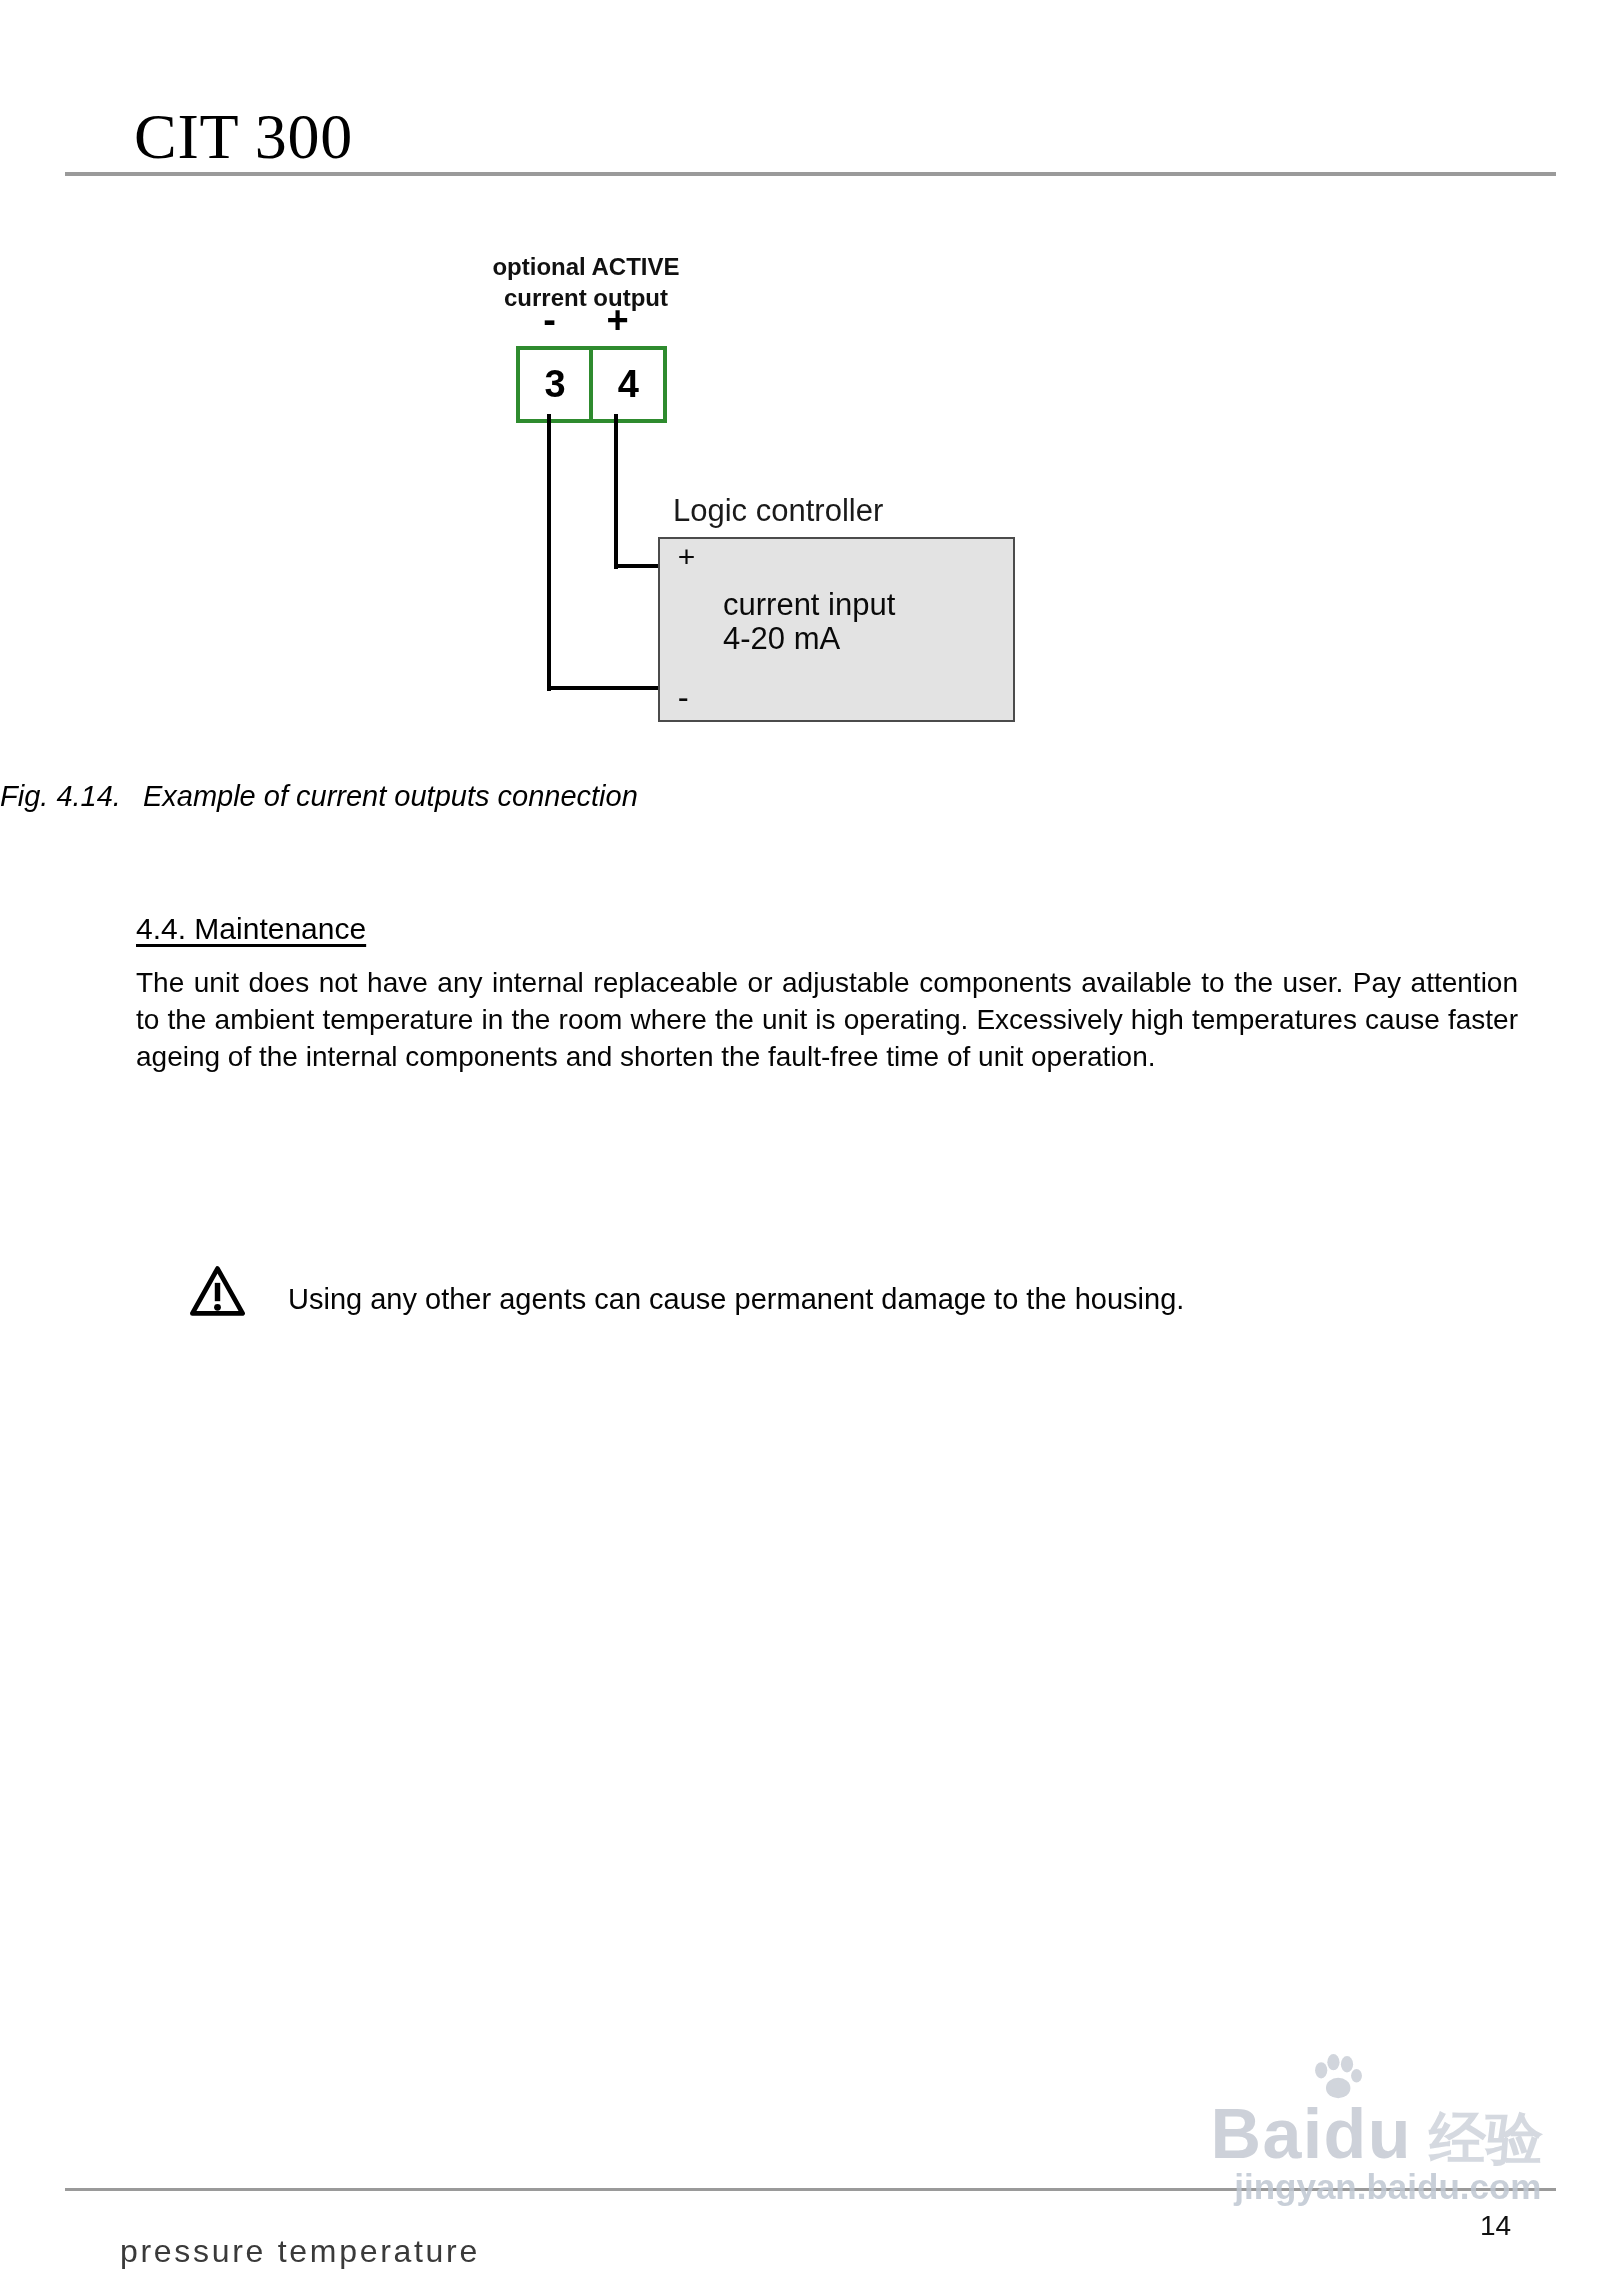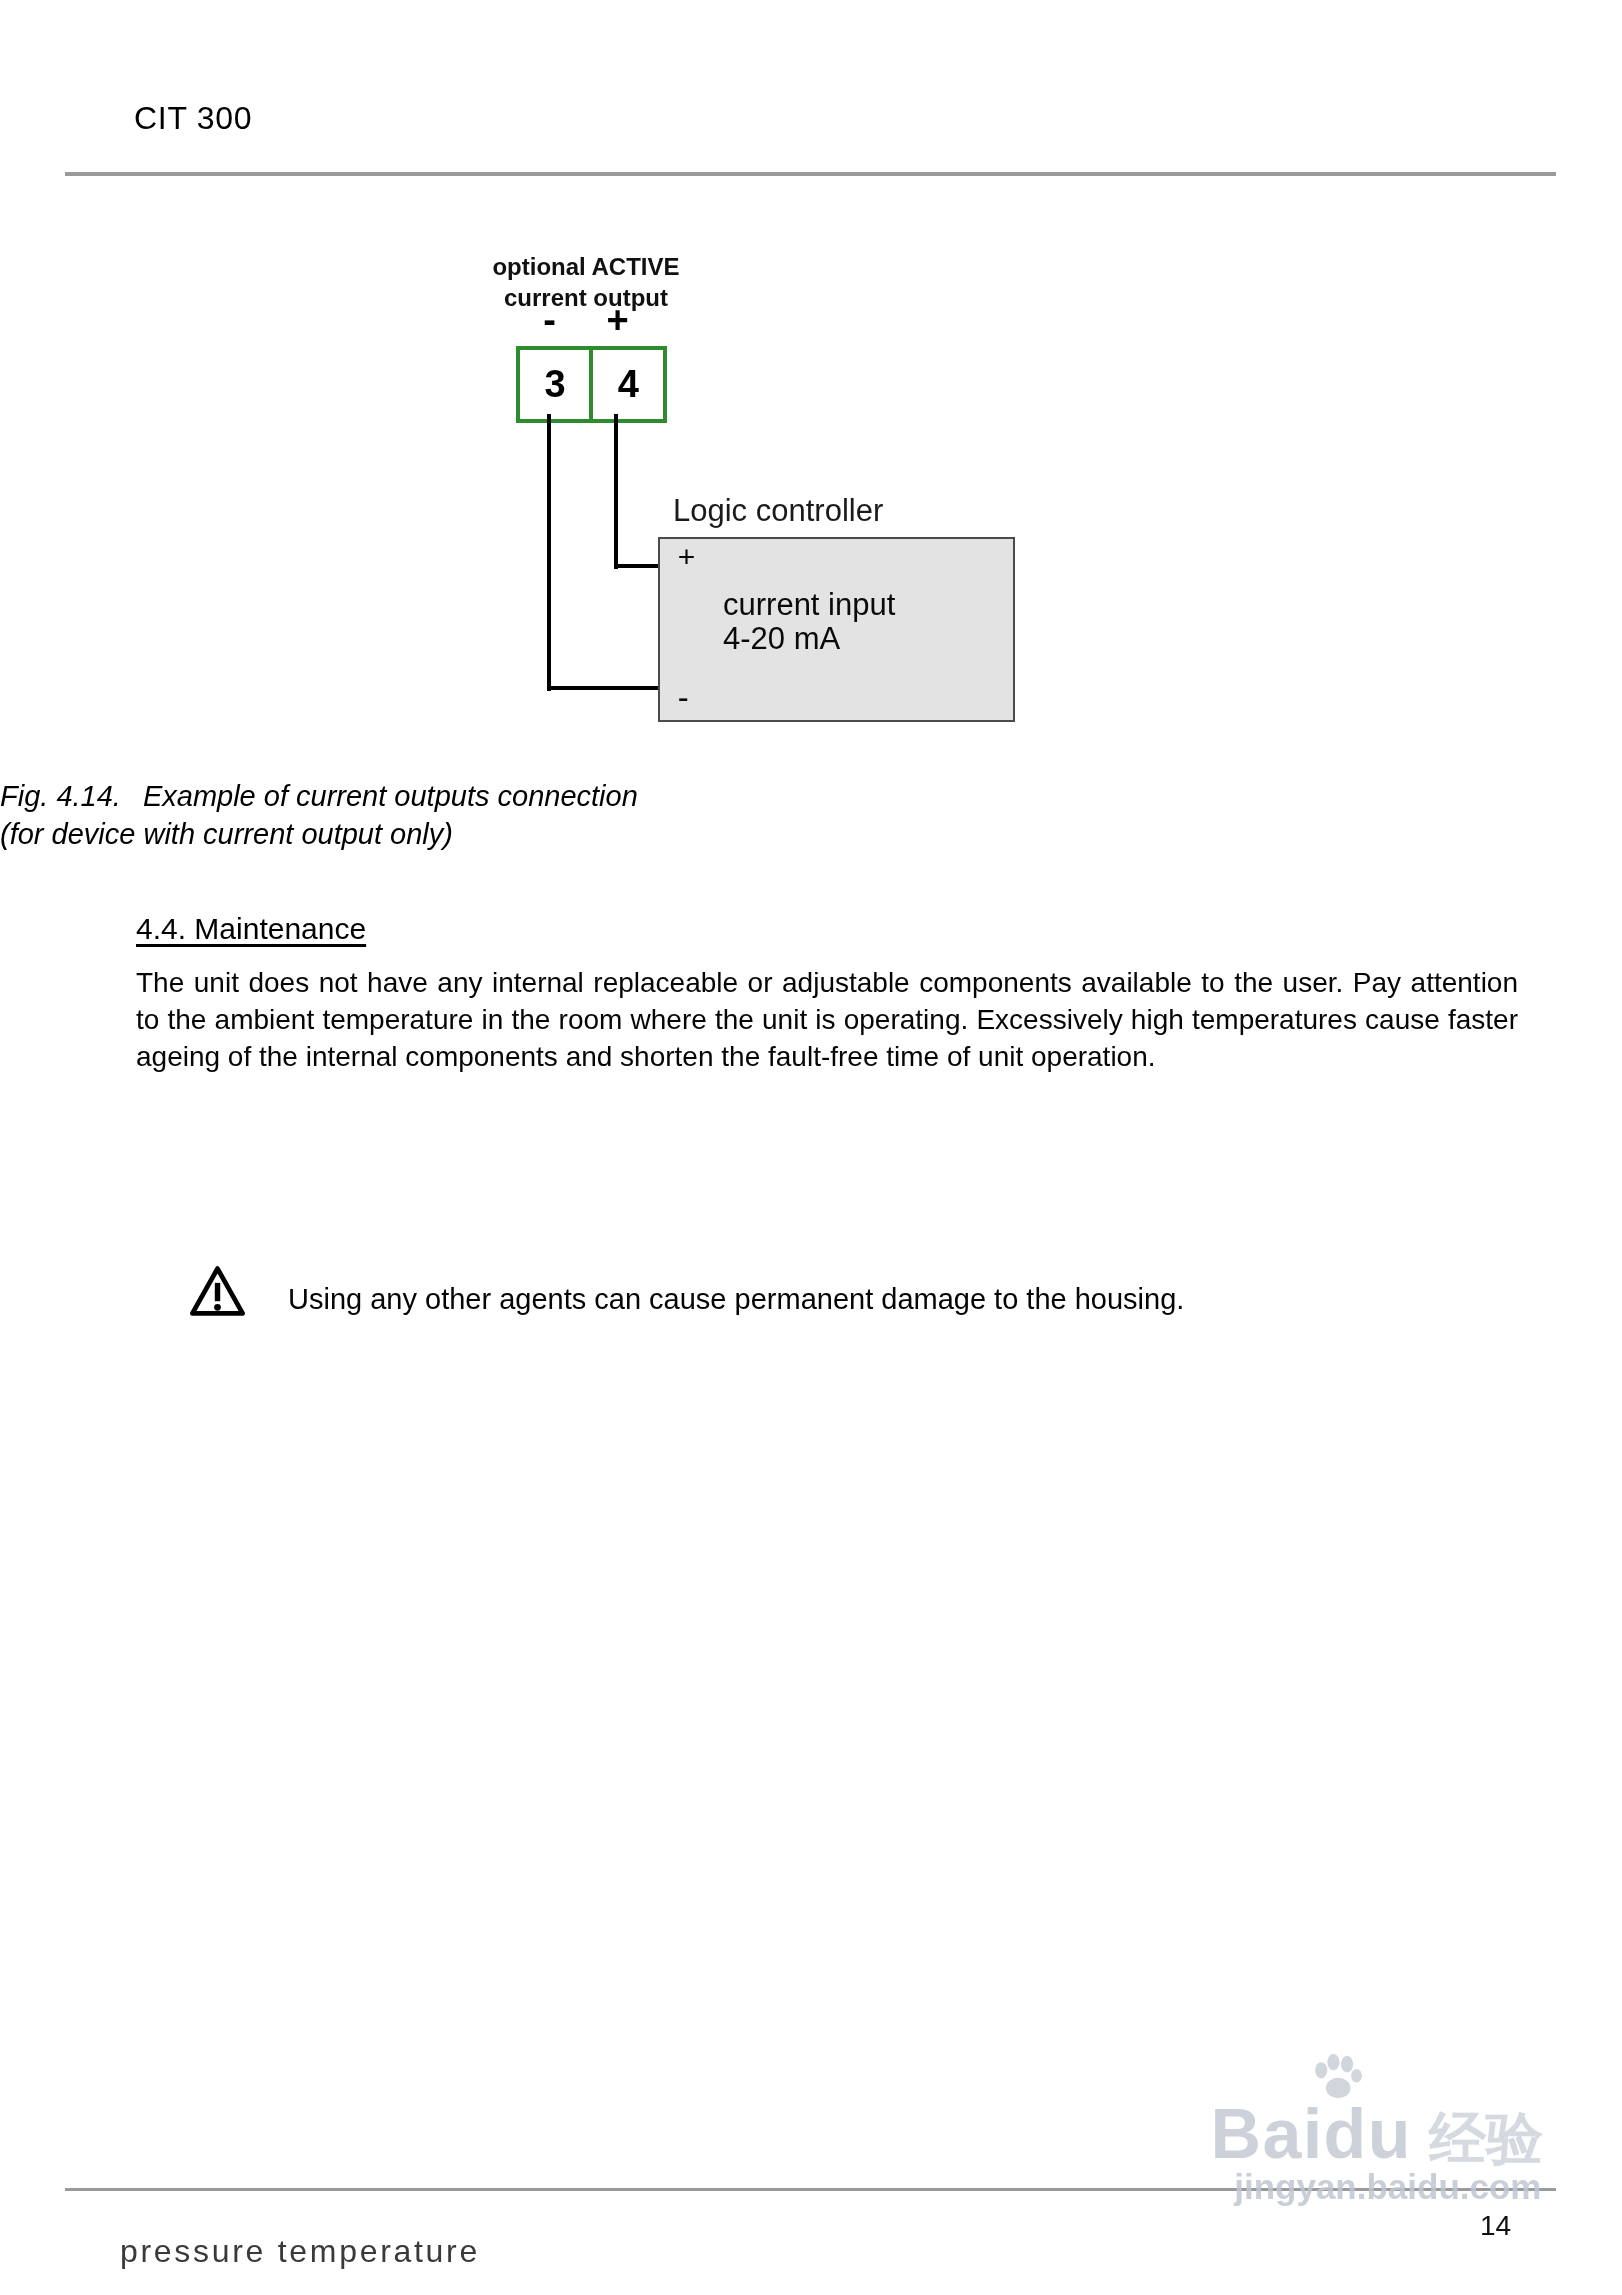--- a/index.html
+++ b/index.html
@@ -7,21 +7,21 @@
     position: relative;
     width: 1622px;
     height: 2295px;
     background: #ffffff;
     font-family: "Liberation Sans", sans-serif;
     color: #0a0a0a;
     overflow: hidden;
   }
 
   
-  .doc-title { position: absolute; left: 134px; top: 100px; font-size: 32px; letter-spacing: 0.7px; color: #000; }
+  .doc-title { position: absolute; left: 134px; top: 100px; font-size: 64px; letter-spacing: 0.7px; color: #000; font-family: Liberation Serif, serif; }
   .rule { position: absolute; background: var(--rule-gray, #9a9a9a); }
   .header-rule { left: 65px; top: 172px; width: 1491px; height: 4.1px; }
   .footer-rule { left: 65px; top: 2188px; width: 1491px; height: 3.4px; }
 
   
   .diag-label { position: absolute; left: 436px; top: 251px; width: 300px; text-align: center;
                 font-weight: bold; font-size: 24px; line-height: 31px; color: #111; }
   .polarity { position: absolute; width: 33px; text-align: center; font-size: 38px; font-weight: bold; color: #000; }
   .polarity-minus { left: 533px; top: 299px; }
   .polarity-plus  { left: 601px; top: 299px; }
@@ -106,21 +106,20 @@
   <div class="logic-box">
     <span class="logic-plus">+</span>
     <span class="logic-line1">current input</span>
     <span class="logic-line2">4-20 mA</span>
     <span class="logic-minus">-</span>
   </div>
 
   <div class="fig-caption l1">
     <span>Fig. 4.14.</span><span class="fig-text">Example of current outputs connection</span>
   </div>
-  <div class="fig-caption l2">(for device with current output only)</div>
 
   <div class="section-heading">4.4. Maintenance</div>
   <div class="body-text">
     <p>The unit does not have any internal replaceable or adjustable components available to the user. Pay attention to the ambient temperature in the room where the unit is operating. Excessively high temperatures cause faster ageing of the internal components and shorten the fault-free time of unit operation.</p>
   </div>
 
   <div class="warning-icon">
     <svg width="57" height="52" viewBox="0 0 84 76" aria-hidden="true">
       <path d="M42 5 L79 71 L5 71 Z" fill="#ffffff" stroke="#000000" stroke-width="7" stroke-linejoin="round"></path>
       <rect x="38" y="26" width="8" height="27" fill="#000000"></rect>

